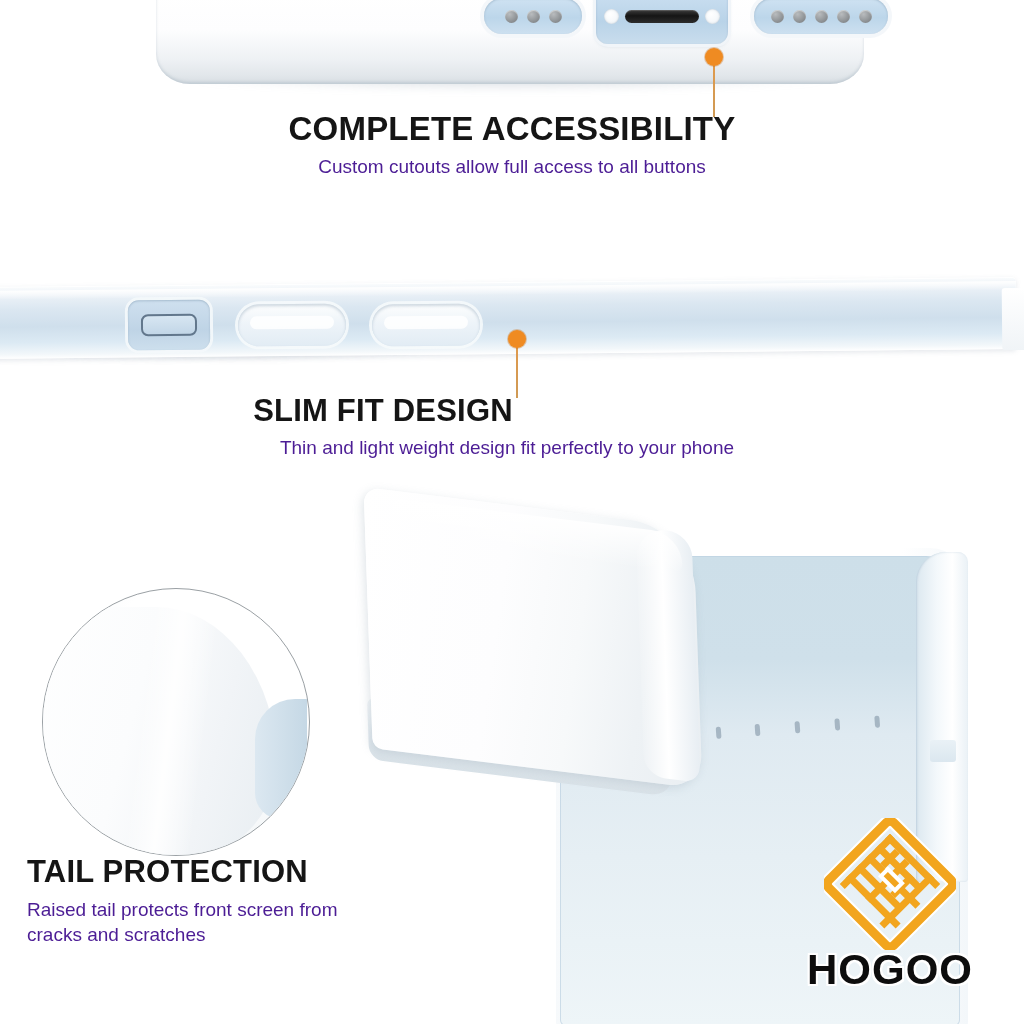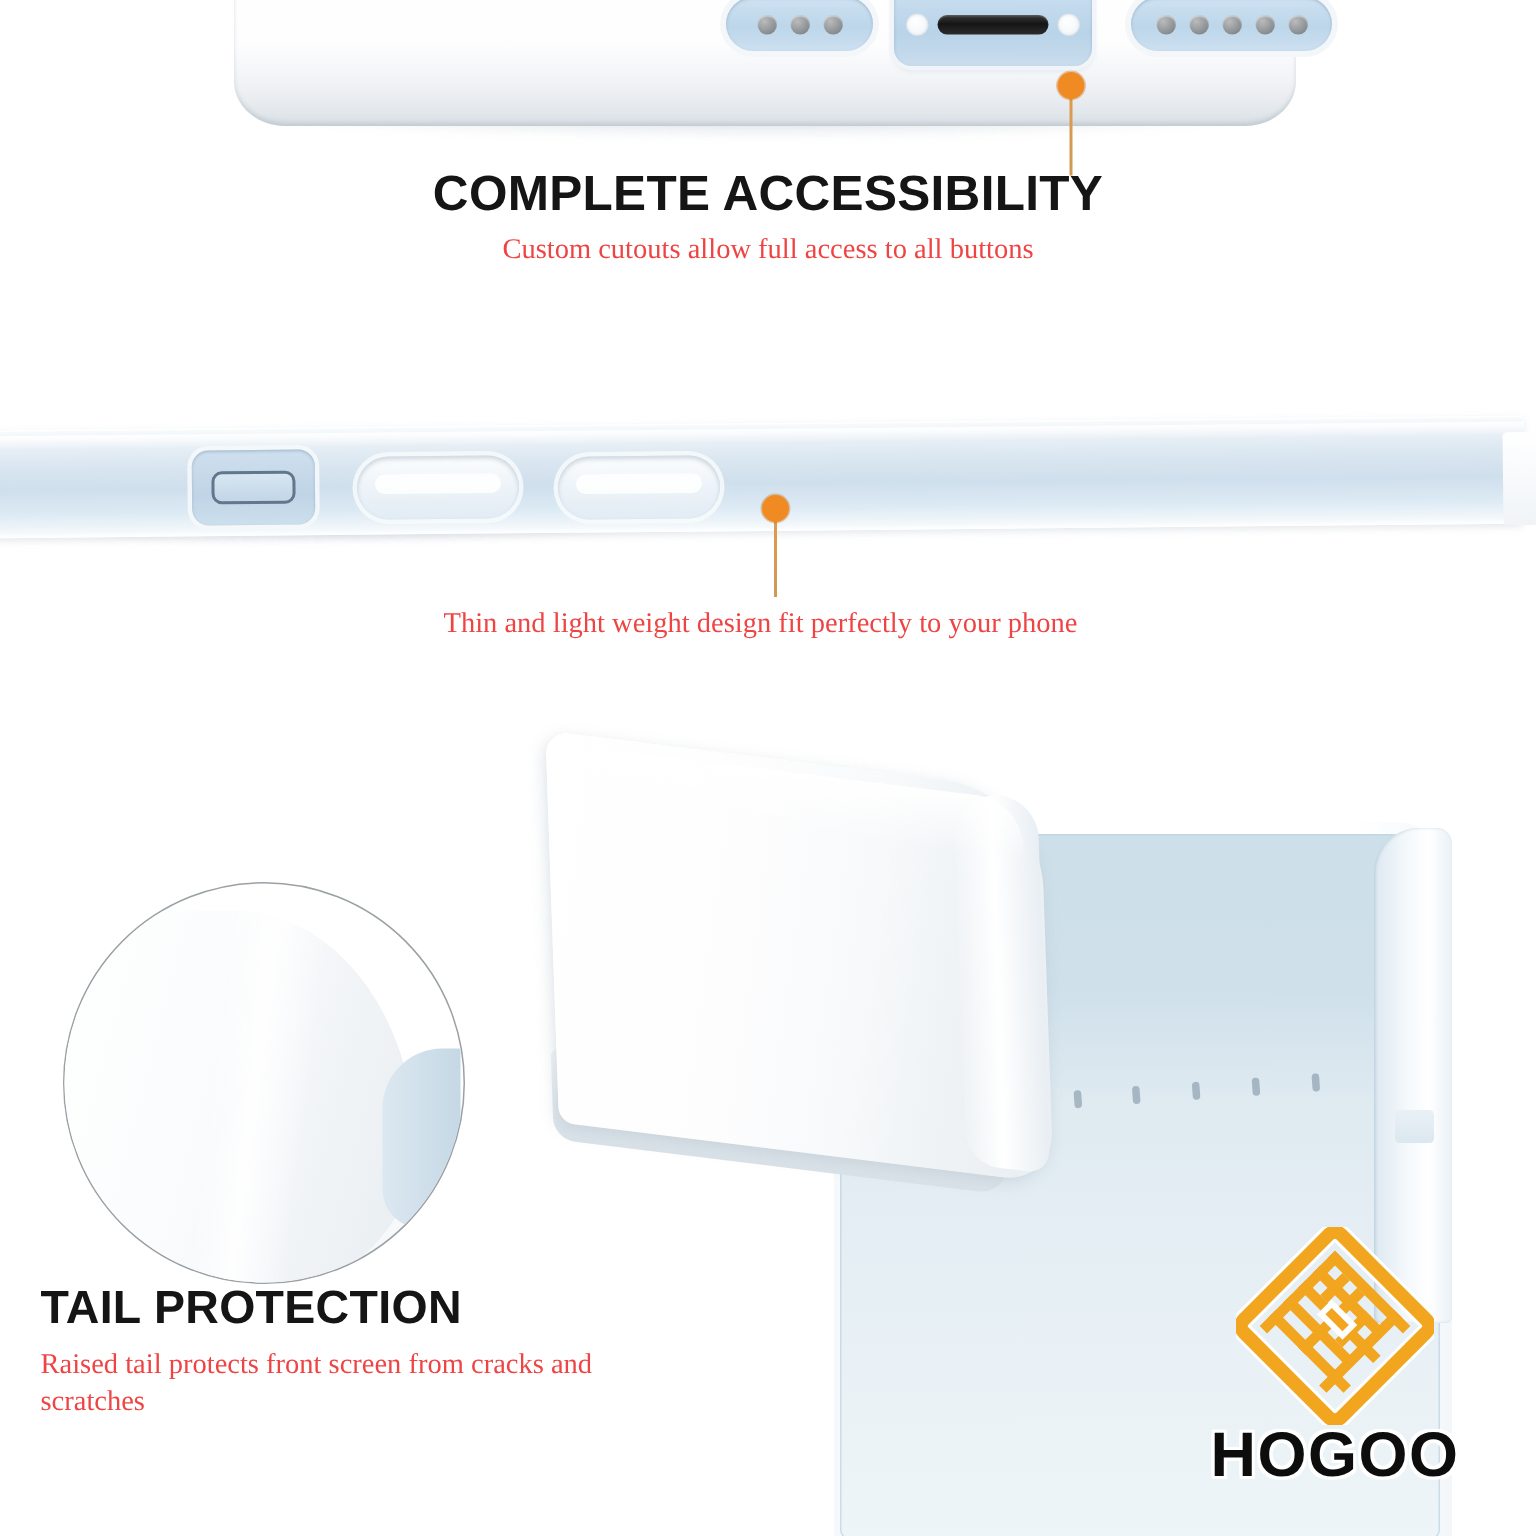--- a/index.html
+++ b/index.html
@@ -228,23 +228,22 @@
 
   
   .feature-title{
     font-weight: 700;
     color: #151515;
     letter-spacing: .2px;
     line-height: 1.04;
     white-space: nowrap;
   }
   .feature-sub{
-    color: #ef4444;
+    color: #4c1d95;
     line-height: 1.28;
-    font-family: Liberation Serif, serif;
   }
   #feature-accessibility{ left: 0; top: 112px; width: 1024px; text-align: center; }
   #feature-accessibility .feature-title{ font-size: 33px; }
   #feature-accessibility .feature-sub{ font-size: 19px; margin-top: 9px; }
 
   #feature-slimfit{ left: 0; top: 395px; width: 1024px; text-align: center; }
   #feature-slimfit .feature-title{ font-size: 31px; padding-right: 258px; }
   #feature-slimfit .feature-sub{ font-size: 19px; margin-top: 9px; padding-right: 10px; }
 
   #feature-tailprotection{ left: 27px; top: 856px; width: 430px; text-align: left; }
@@ -315,20 +314,21 @@
   <div class="abs" id="mute-switch-cutout">
     <span id="mute-switch-inner"></span>
   </div>
   <div class="abs volume-cutout" id="volume-up-cutout"></div>
   <div class="abs volume-cutout" id="volume-down-cutout"></div>
 
   <div class="abs callout-line" id="callout-line-slimfit"></div>
   <div class="abs callout-dot" id="callout-dot-slimfit"></div>
 
   <div class="abs" id="feature-slimfit">
+    <div class="feature-title">SLIM FIT DESIGN</div>
     <div class="feature-sub">Thin and light weight design fit perfectly to your phone</div>
   </div>
 
   <div class="abs" id="phone-body-frame"></div>
   <div class="abs" id="phone-body"></div>
   <div class="abs" id="phone-body-edge-right"></div>
   <div class="abs" id="phone-body-notch"></div>
 
   <div class="abs" id="speaker-dot-row">
     <span class="sdot"></span>

